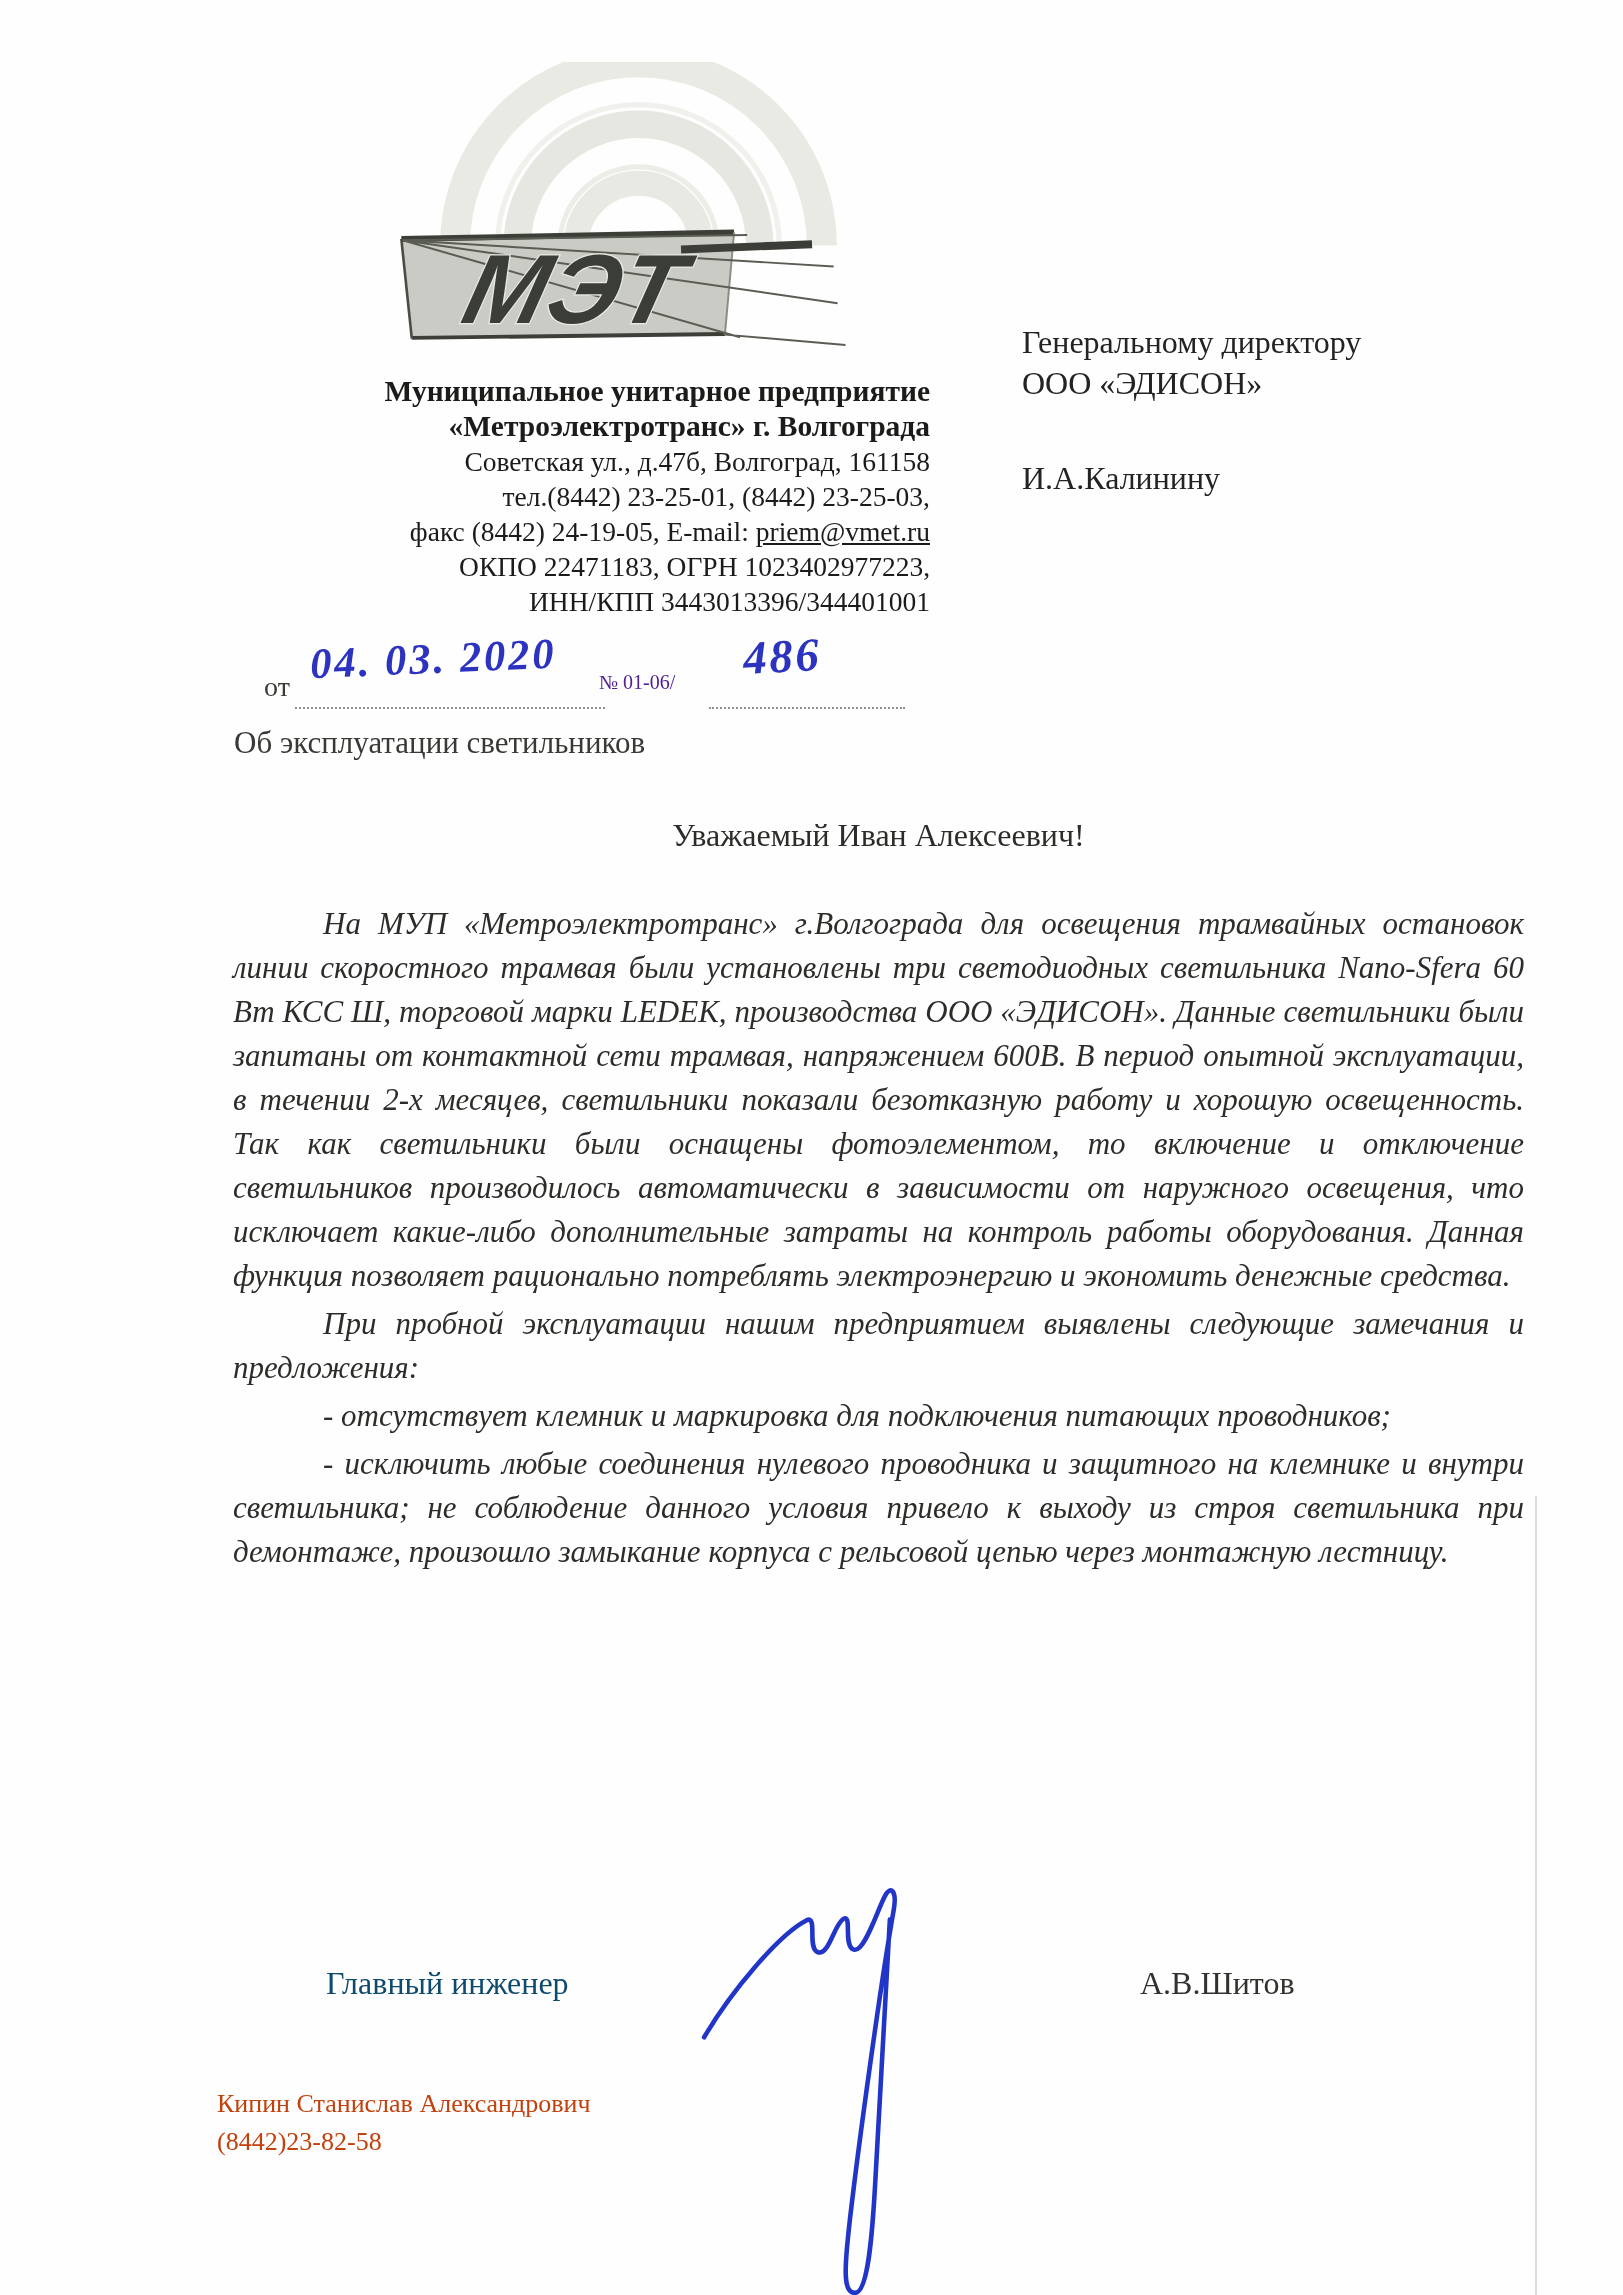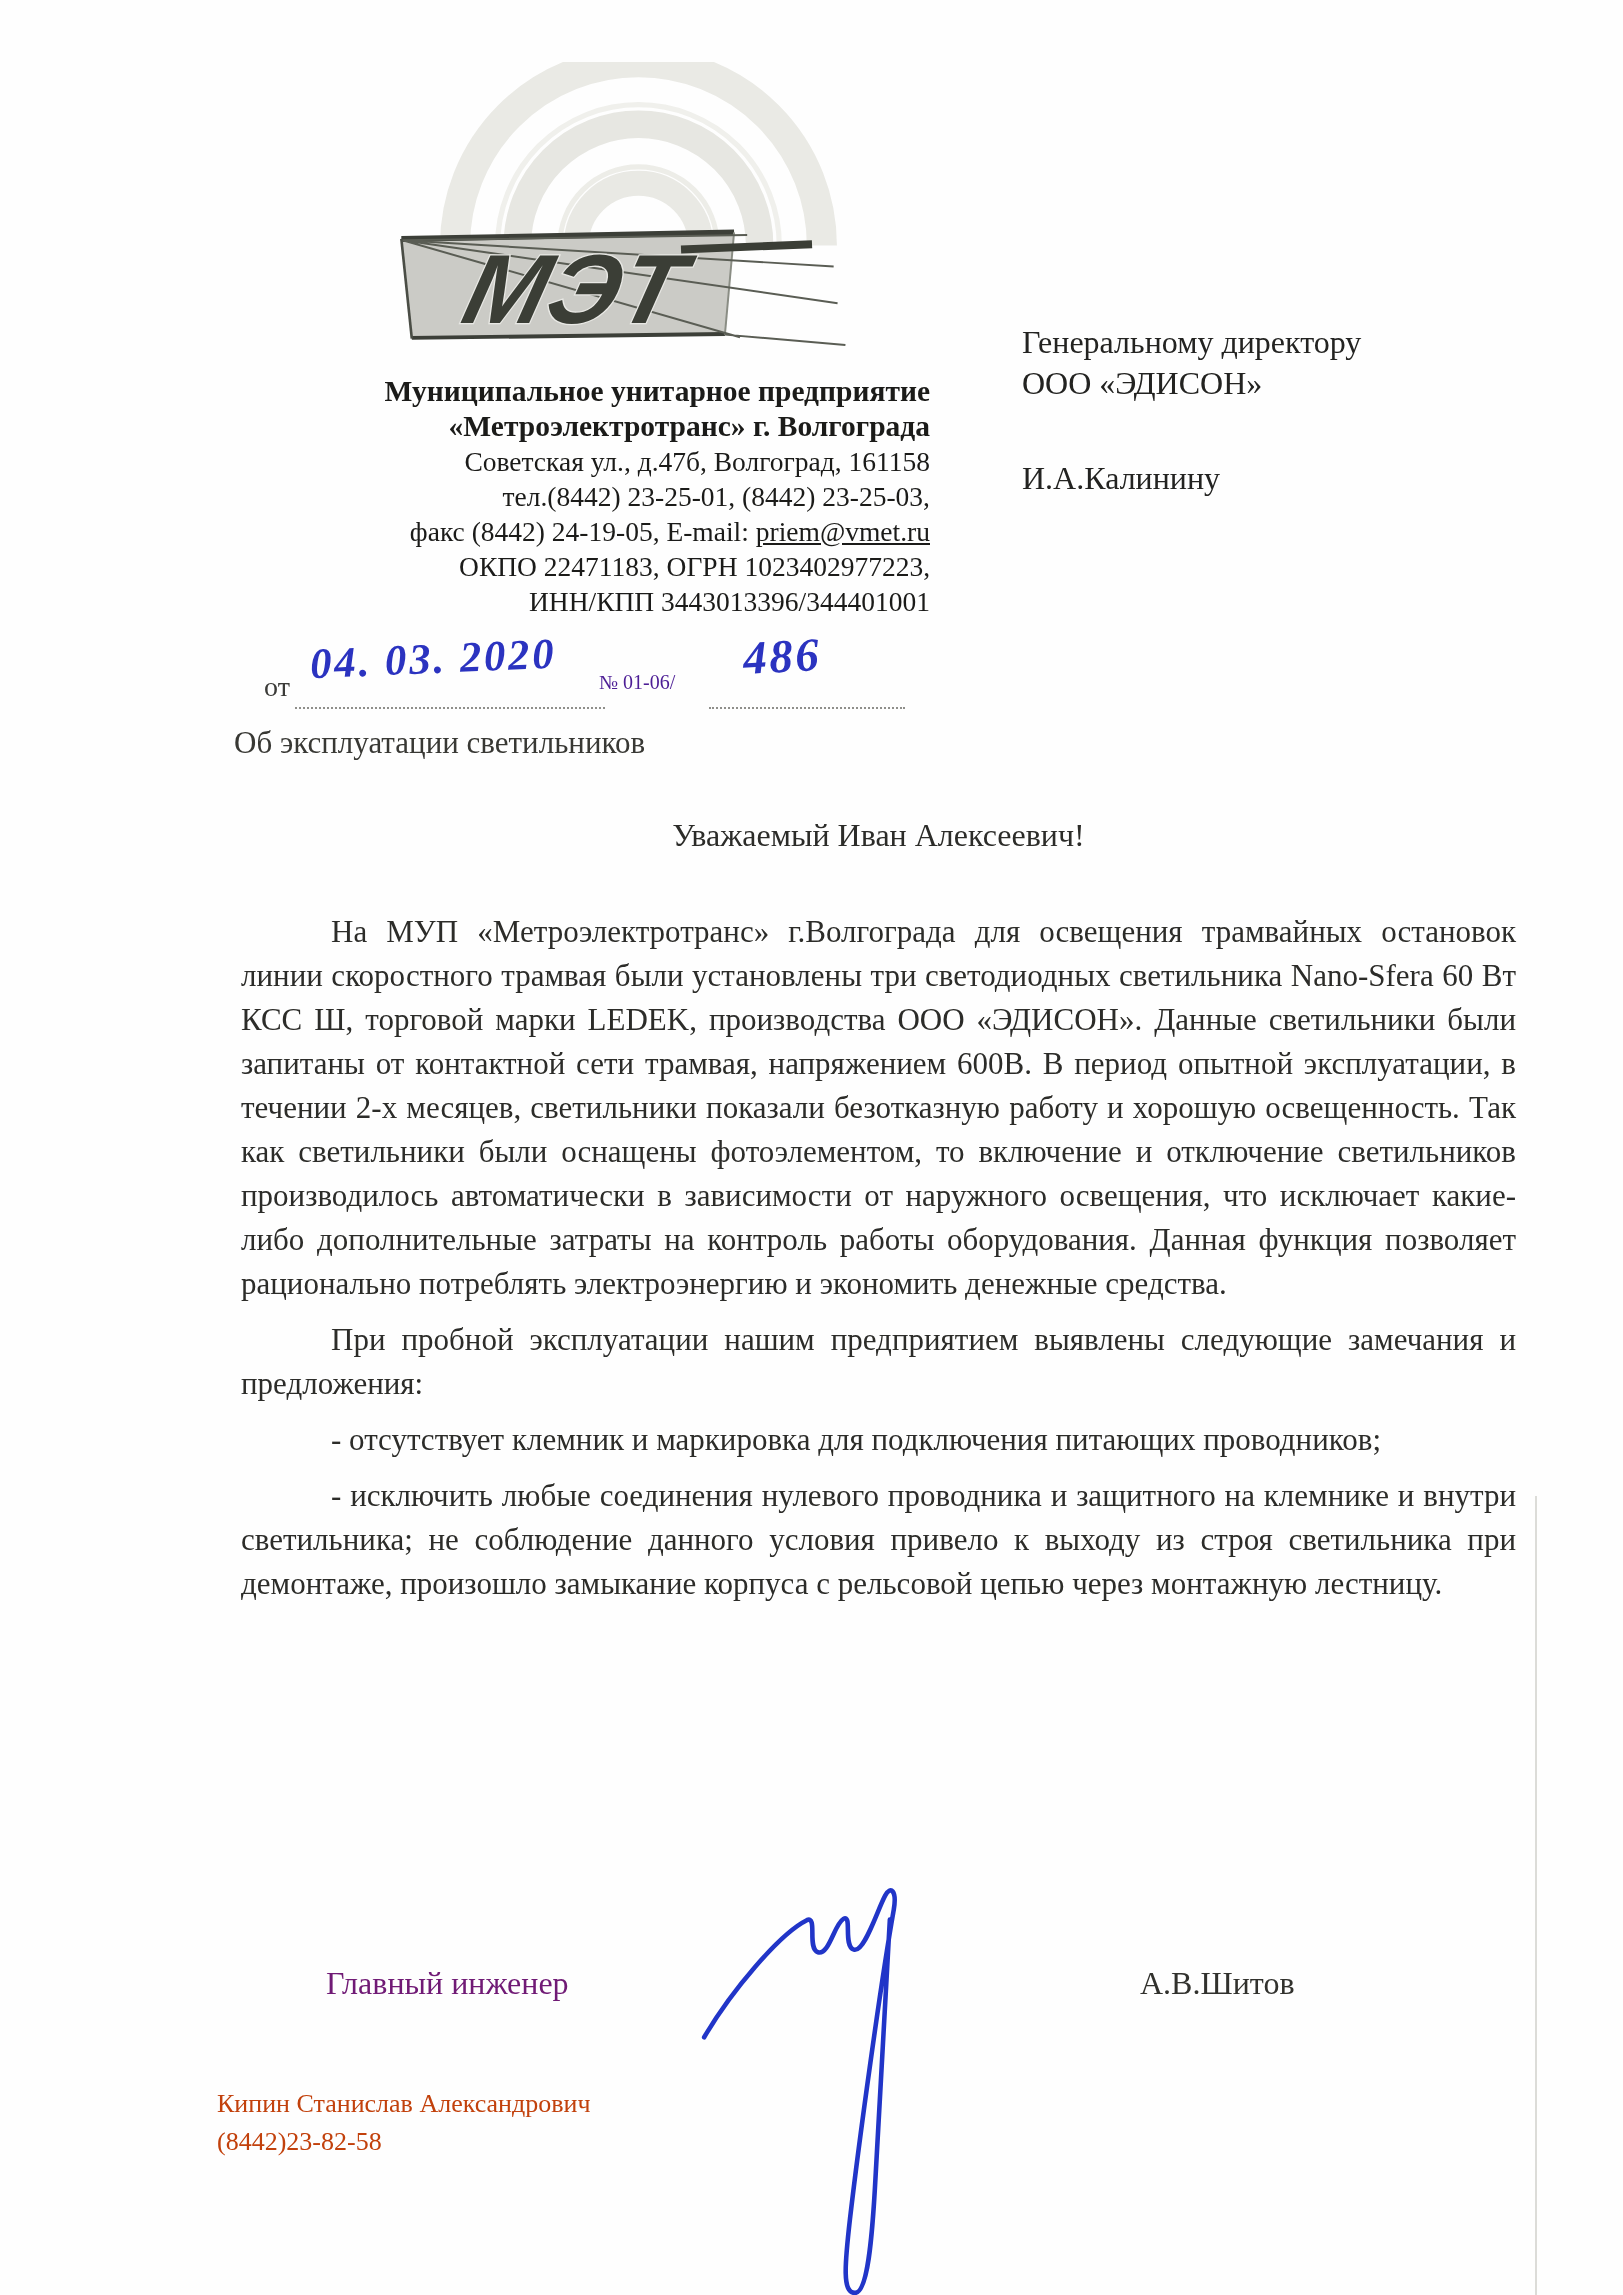--- a/index.html
+++ b/index.html
@@ -30,24 +30,24 @@
   .ref-underline{position:absolute; top:69px; border-bottom:2px dotted #8f8f8b; height:0;}
   .ref-ul-date{left:69px; width:310px;}
   .ref-ul-num{left:483px; width:196px;}
   .ref-no{position:absolute; left:373px; top:33px; font-size:20px; color:#4c1d95;}
 
   
   .subject{position:absolute; left:234px; top:725px; font-size:31px; color:#383834;}
   .salutation{position:absolute; left:229px; top:817px; width:1299px; text-align:center; font-size:32px; color:#2c2c29;}
   .body-text{position:absolute; left:229px; top:898px; width:1299px;
              font-size:31px; line-height:44px; text-align:justify; color:#2c2c29;}
-  .body-text p{margin:12px; text-indent:90px;}
+  .body-text p{margin:4px; text-indent:90px;font-style:italic;}
 
   
-  .sig-title{position:absolute; left:326px; top:1965px; font-size:32px; color:#701a75;}
+  .sig-title{position:absolute; left:326px; top:1965px; font-size:32px; color:#0c4a6e;}
   .sig-name{position:absolute; left:1140px; top:1965px; font-size:32px; color:#31312d;}
   .sig-svg{position:absolute; left:668px; top:1879px;}
   .footer-block{position:absolute; left:217px; top:2085px; font-size:26px; line-height:38px; color:#c2410c;}
 
   
   .scan-line{position:absolute; left:1535px; top:1496px; width:2px; height:800px; background:#dcdcd8;}
 </style>
 </head>
 <body>
 

